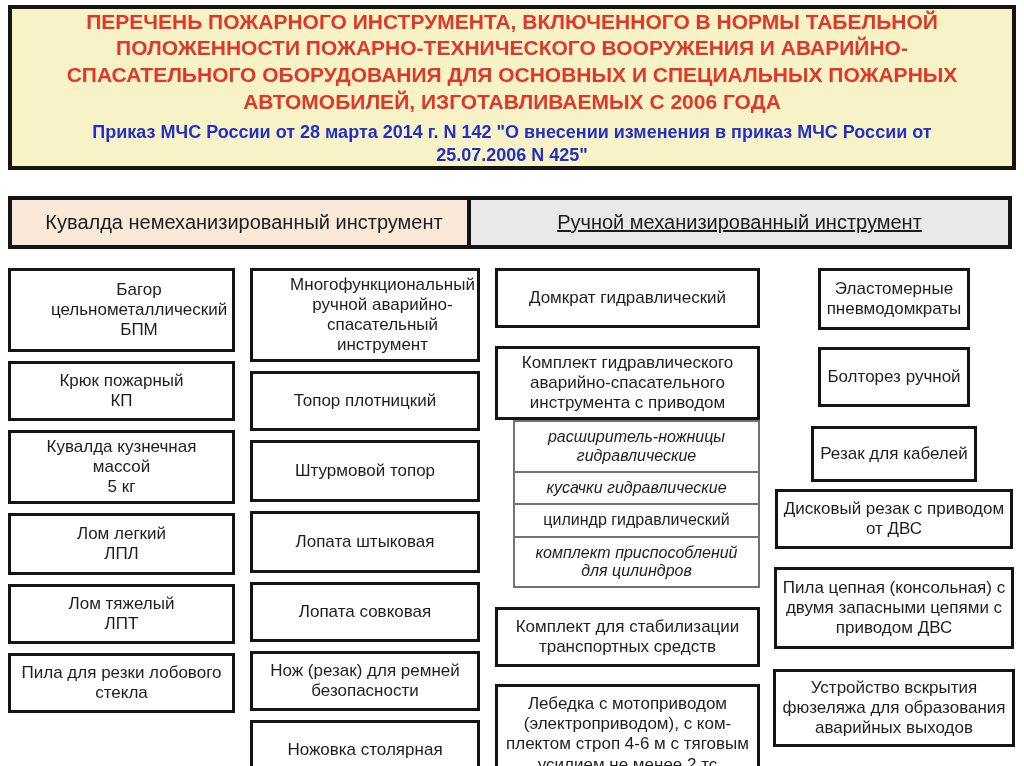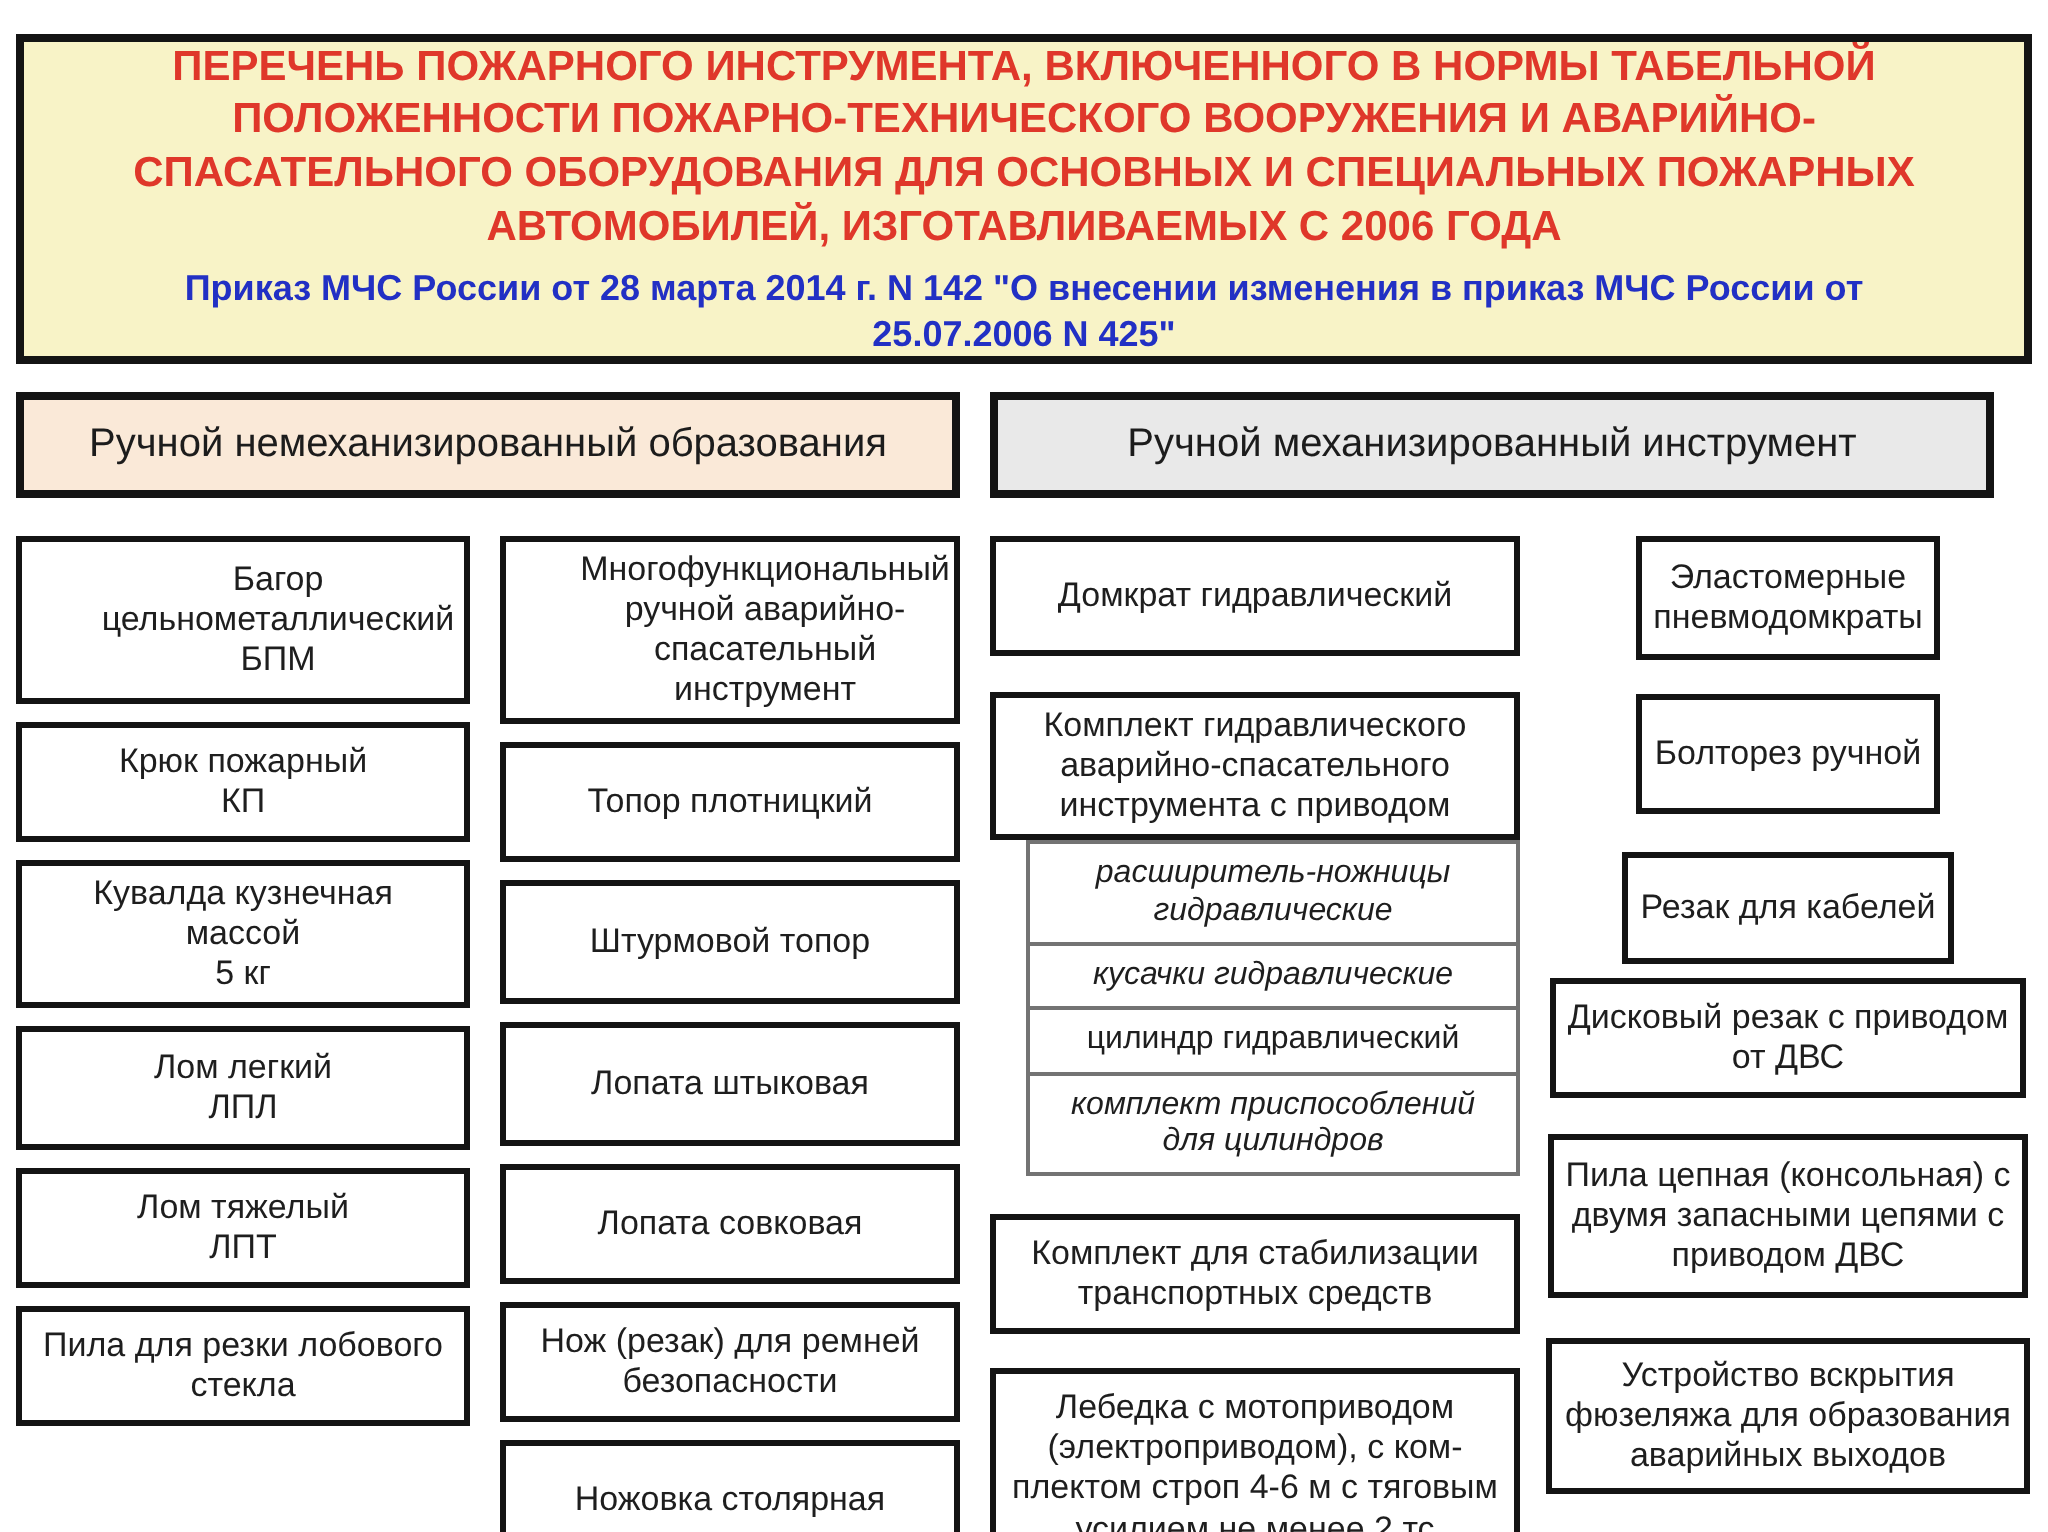--- a/index.html
+++ b/index.html
@@ -6,38 +6,37 @@
   .canvas{
     position:relative;width:1024px;height:766px;background:#ffffff;
     font-family:"Liberation Sans",sans-serif;overflow:hidden;
   }
   
   .header-box{
     position:absolute;left:8px;top:5px;width:1008px;height:165px;
     background:#f8f3c7;border:4px solid #141414;box-sizing:border-box;
     display:flex;flex-direction:column;align-items:center;justify-content:center;
     text-align:center;
-    margin-top:12px;
   }
   .header-title{
     color:#df372a;font-weight:bold;font-size:21px;line-height:1.27;
     white-space:pre-line;margin:0 6px 4px 6px;
   }
   .header-subtitle{
     color:#2230c4;font-weight:bold;font-size:18px;line-height:1.25;
     white-space:pre-line;margin:2px 6px 0 6px;
   }
   
   .section-header{
     position:absolute;top:196px;height:53px;border:4px solid #141414;
     box-sizing:border-box;display:flex;align-items:center;justify-content:center;
     font-size:20px;color:#1c1c1c;text-align:center;
   }
   .section-left{left:8px;width:472px;background:#fae9d8;}
-  .section-right{left:495px;width:502px;background:#e9e9e9;}
+  .section-right{left:467px;width:545px;background:#e9e9e9;text-decoration:underline;}
   
   .col{position:absolute;top:266px;display:flex;flex-direction:column;}
   .col1{left:8px;width:227px;}
   .col2{left:250px;width:230px;}
   .col3{left:495px;width:265px;}
   .col4{left:772px;width:244px;align-items:center;}
   .box{
     border:3px solid #141414;background:#ffffff;box-sizing:border-box;
     display:flex;align-items:center;justify-content:center;text-align:center;
     font-size:17px;line-height:1.18;color:#1e1e1e;padding:4px 6px;
@@ -75,21 +74,21 @@
 
   <div class="header-box">
     <div class="header-title">ПЕРЕЧЕНЬ ПОЖАРНОГО ИНСТРУМЕНТА, ВКЛЮЧЕННОГО В НОРМЫ ТАБЕЛЬНОЙ
 ПОЛОЖЕННОСТИ ПОЖАРНО-ТЕХНИЧЕСКОГО ВООРУЖЕНИЯ И АВАРИЙНО-
 СПАСАТЕЛЬНОГО ОБОРУДОВАНИЯ ДЛЯ ОСНОВНЫХ И СПЕЦИАЛЬНЫХ ПОЖАРНЫХ
 АВТОМОБИЛЕЙ, ИЗГОТАВЛИВАЕМЫХ С 2006 ГОДА</div>
     <div class="header-subtitle">Приказ МЧС России от 28 марта 2014 г. N 142 "О внесении изменения в приказ МЧС России от
 25.07.2006 N 425"</div>
   </div>
 
-  <div class="section-header section-left">Ручной немеханизированный образования</div>
+  <div class="section-header section-left">Кувалда немеханизированный инструмент</div>
   <div class="section-header section-right">Ручной механизированный инструмент</div>
 
   <div class="col col1">
     <div class="box h84 mt2">Багор
 цельнометаллический
 БПМ</div>
     <div class="box h60 mt9">Крюк пожарный
 КП</div>
     <div class="box h62 mt9">Кувалда кузнечная массой
 5 кг</div>

